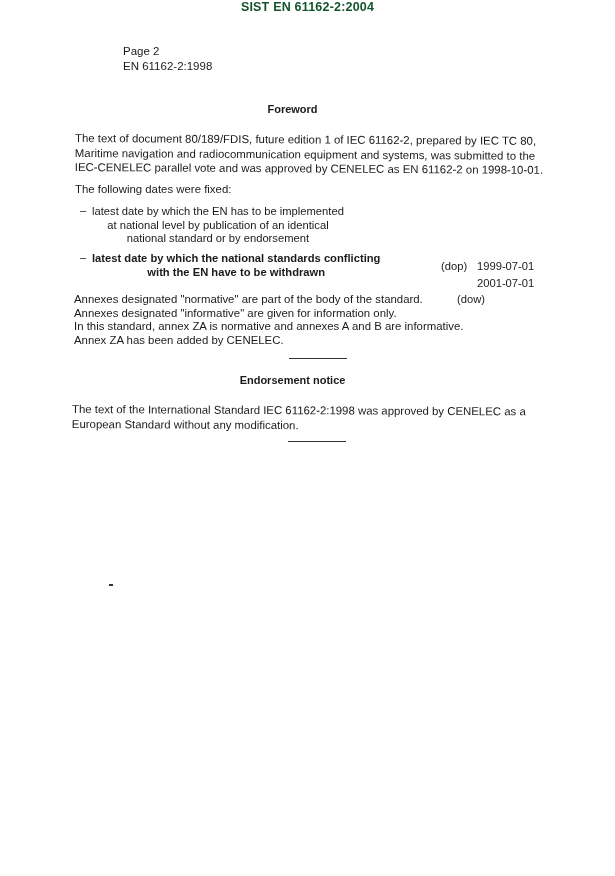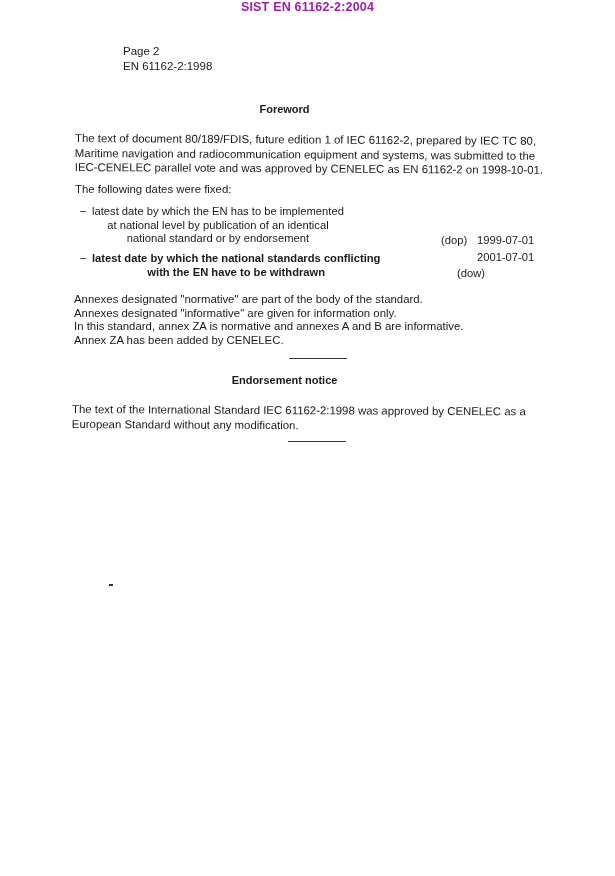--- a/index.html
+++ b/index.html
@@ -16,34 +16,34 @@
       color: #1a1a1a;
     }
     .watermark {
       position: absolute;
       top: 0px;
       left: 0;
       width: 615px;
       text-align: center;
       font-weight: bold;
       font-size: 12.5px;
-      color: #a21caf;
+      color: #14532d;
       letter-spacing: 0.2px;
     }
     .header {
       position: absolute;
       left: 78px;
       top: 44px;
       font-size: 11.5px;
       line-height: 15px;
       margin-left: 45px;
     }
     .heading {
       position: absolute;
-      left: 8px;
+      left: 16px;
       width: 553px;
       text-align: center;
       font-weight: bold;
       font-size: 11px;
     }
     .para {
       position: absolute;
       font-size: 11.4px;
       line-height: 14.5px;
       white-space: nowrap;
@@ -58,20 +58,21 @@
       position: absolute;
       font-size: 11.2px;
       line-height: 13.5px;
       white-space: nowrap;
       text-align: center;
     }
     .date-code {
       position: absolute;
       font-size: 11.2px;
       white-space: nowrap;
+      margin-top: 26px;
     }
     .dash {
       position: absolute;
       font-size: 11.2px;
     }
     .speck {
       position: absolute;
       left: 109px;
       top: 584px;
       width: 4px;

